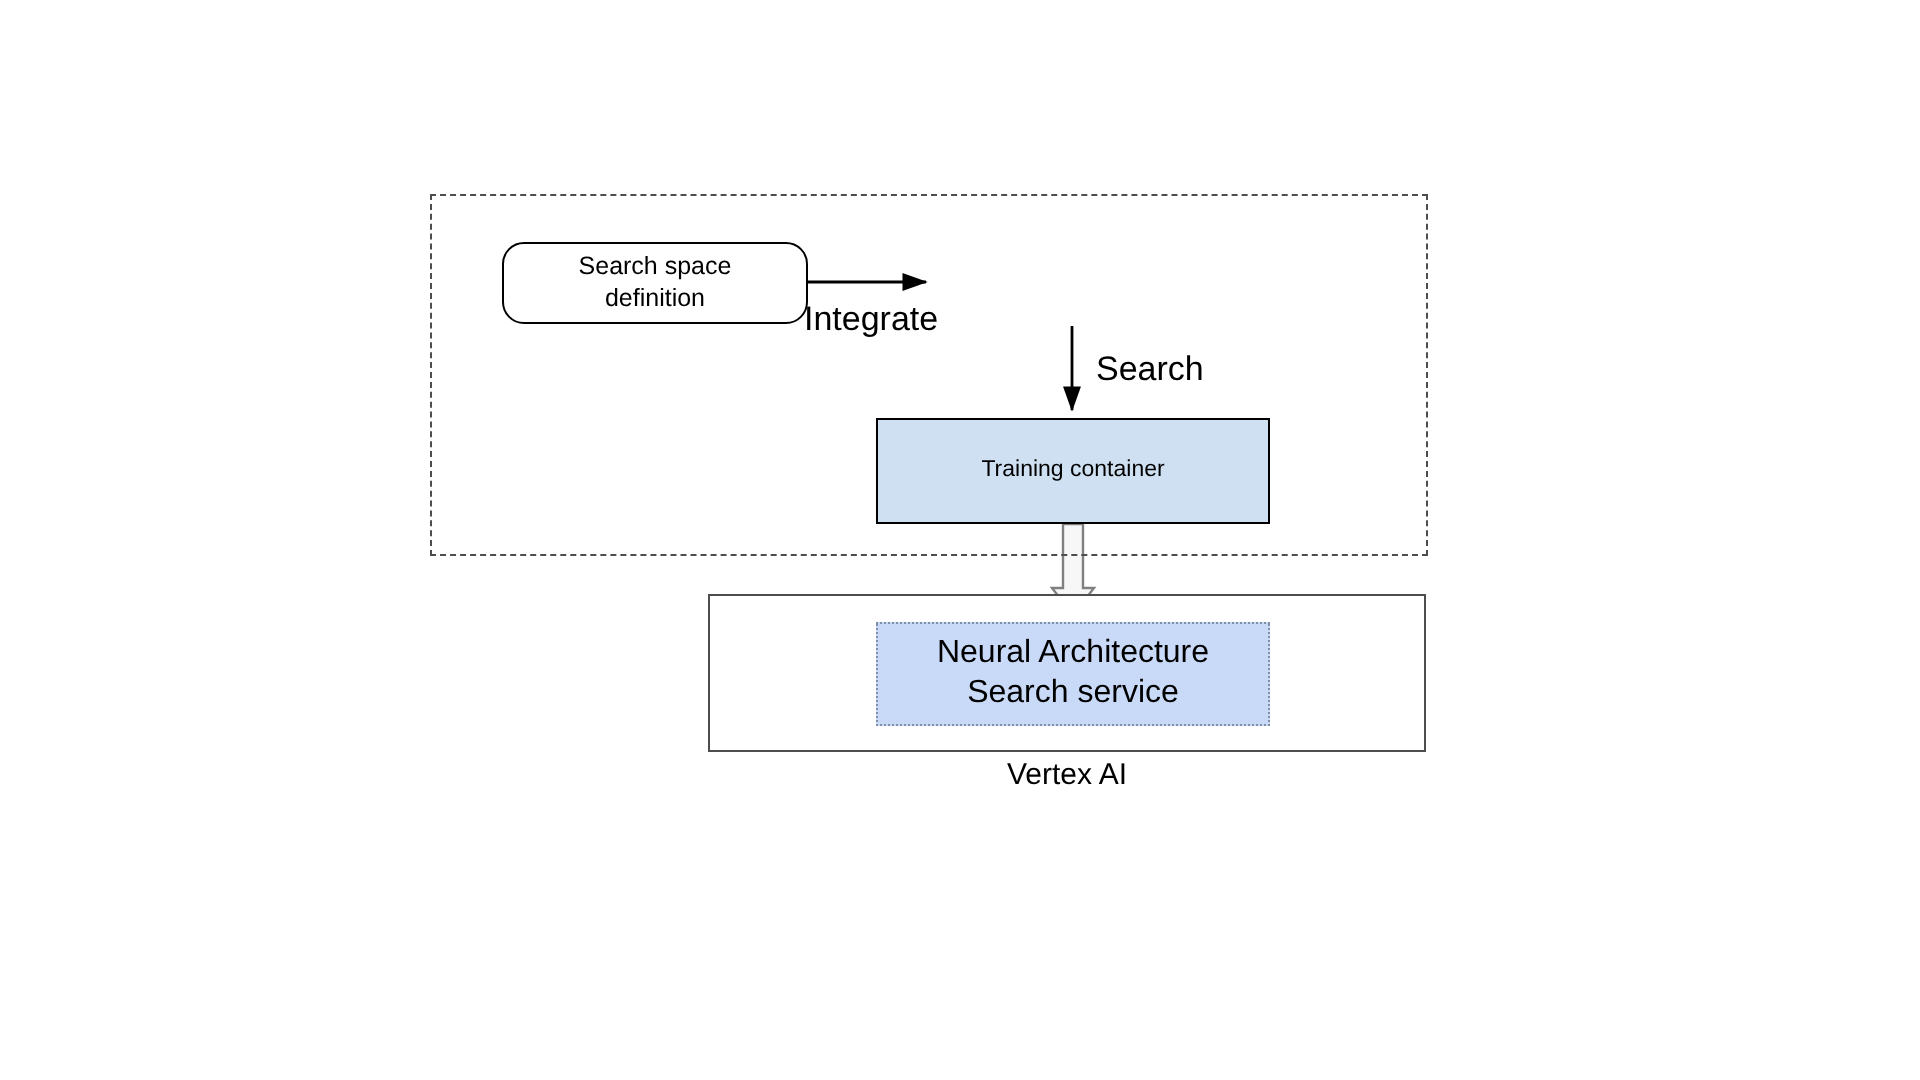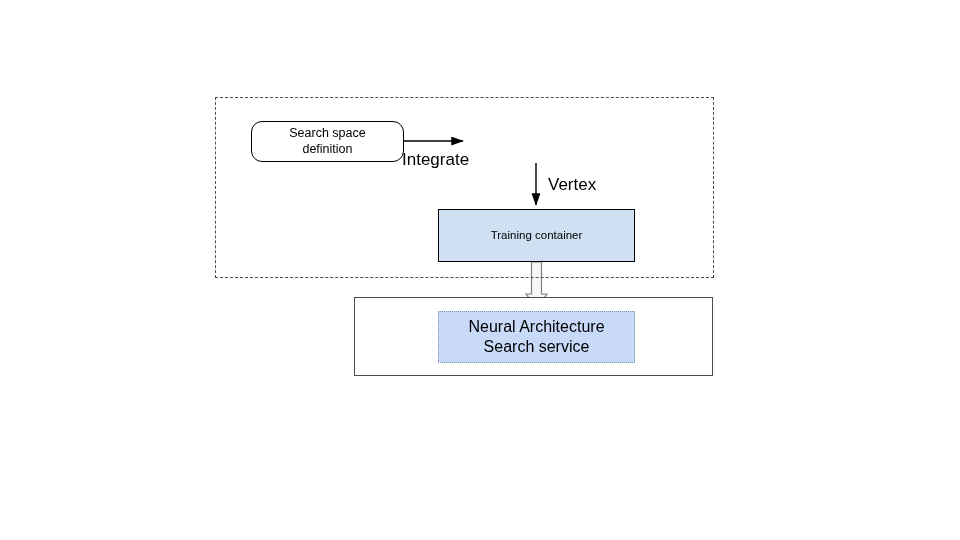--- a/index.html
+++ b/index.html
@@ -175,16 +175,17 @@
 definition</div>
 
 
   <div class="node" id="node-nas-service">Neural Architecture
 Search service</div>
 
   <div class="node" id="node-training-container">Training container</div>
 
   <div class="edge-label" id="label-integrate">Integrate</div>
 
-  <div class="edge-label" id="label-build">Vertex</div>
+  <div class="edge-label" id="label-build">Search</div>
 
+  <div id="label-vertex-ai">Vertex AI</div>
 
 </div>
 
 </body></html>

